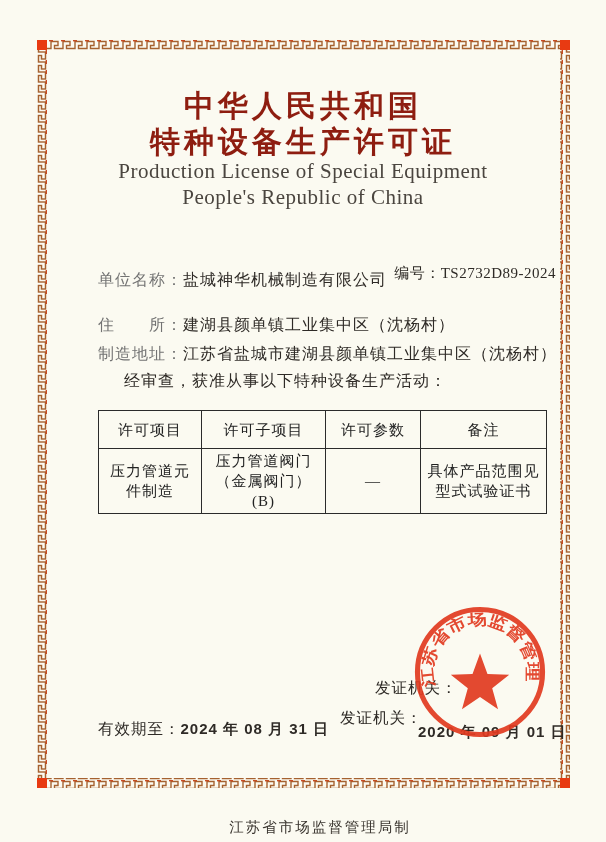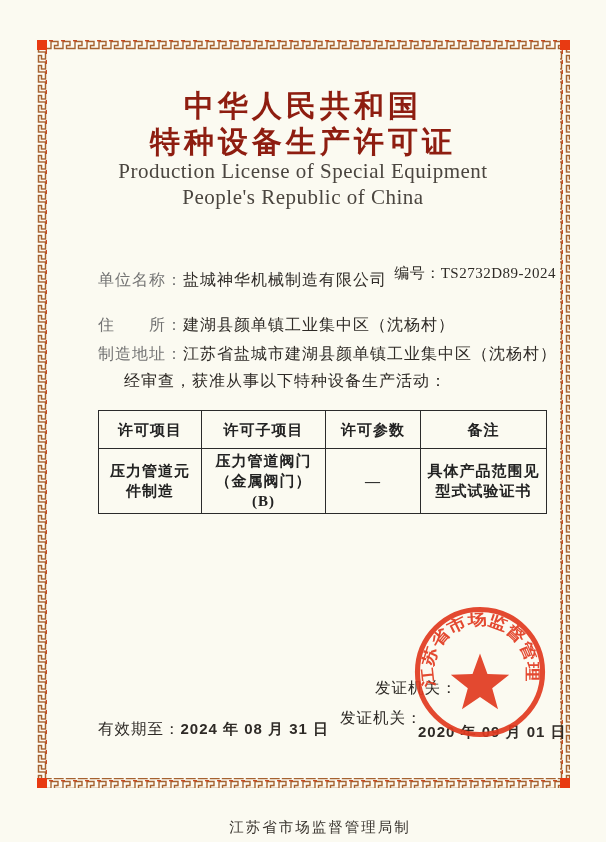--- a/index.html
+++ b/index.html
@@ -34,21 +34,21 @@
   .statement { left: 124px; top: 371px; font-size: 16px; letter-spacing: 1px; }
 
   table.license-table {
     position: absolute; left: 98px; top: 410px;
     border-collapse: collapse; table-layout: fixed;
     font-size: 15px; color: #222;
   }
   table.license-table td, table.license-table th {
     border: 1.5px solid #2b2b2b;
     text-align: center; vertical-align: middle;
-    font-weight: bold; letter-spacing: 1px;
+    font-weight: normal; letter-spacing: 1px;
     padding: 2px 4px; line-height: 20px;
   }
   table.license-table th { height: 38px; }
   table.license-table td { height: 46px; }
 
   .bottom-label { font-size: 15.5px; letter-spacing: 1px; white-space: nowrap; }
   .bold-value { font-weight: bold; }
   .date-value { font-family: "Liberation Sans", "DejaVu Sans", sans-serif; font-weight: bold; font-size: 15px; letter-spacing: 1px; }
 
   .footer-note {

